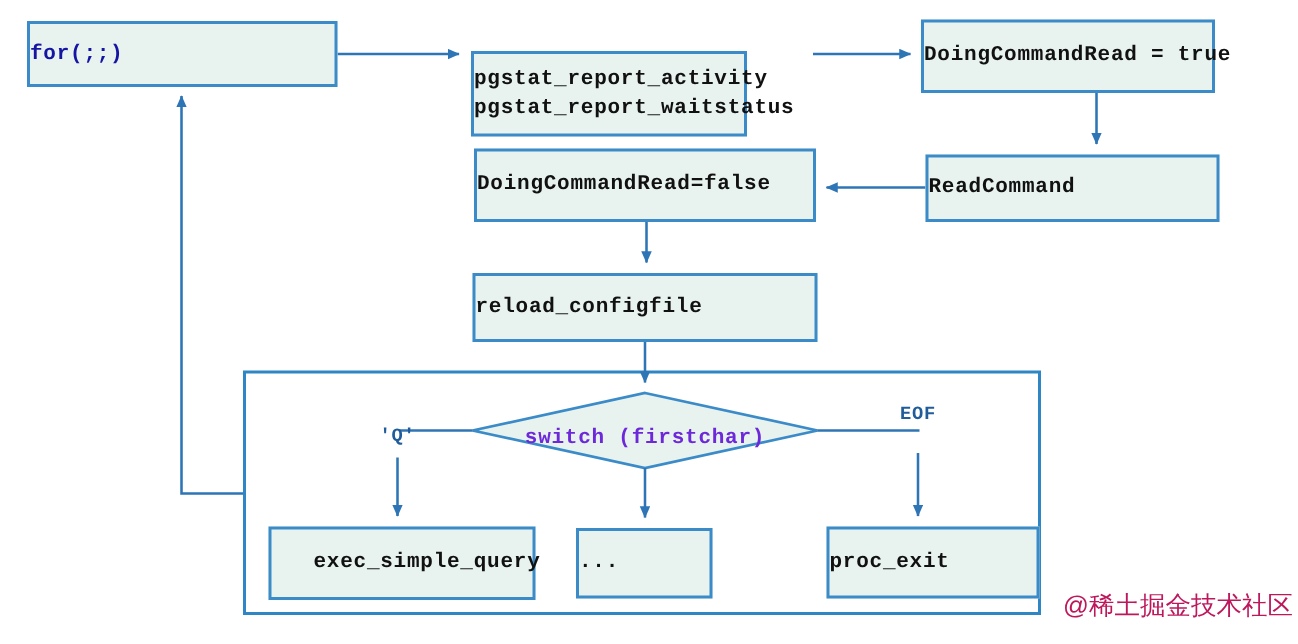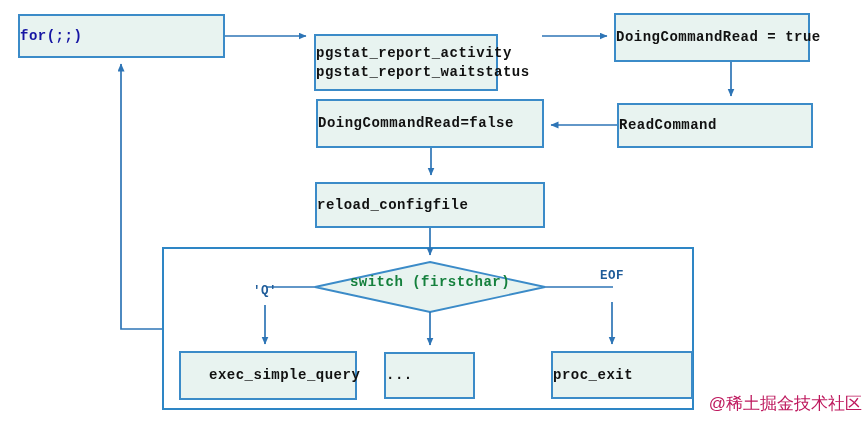--- a/index.html
+++ b/index.html
@@ -15,22 +15,22 @@
   .node{
     position:absolute;z-index:3;box-sizing:border-box;
     background:#e8f3f0;border:2px solid #3b8bc8;
     display:flex;align-items:flex-start;justify-content:center;flex-direction:column;
     font-weight:bold;font-size:14px;color:#111111;letter-spacing:0.5px;
   }
   .node .ln{line-height:19px;white-space:nowrap;}
   .for-text{color:#1515a3;}
   .diamond-label{
     position:absolute;z-index:3;left:320px;top:274px;width:220px;height:26px;
-    display:flex;align-items:flex-start;justify-content:center;
-    font-weight:bold;font-size:14px;color:#15803d;letter-spacing:0.5px;white-space:nowrap;
+    display:flex;align-items:flex-end;justify-content:center;
+    font-weight:bold;font-size:14px;color:#6d28d9;letter-spacing:0.5px;white-space:nowrap;
   }
   .case-label{
     position:absolute;z-index:3;width:60px;text-align:center;
     font-weight:bold;font-size:12.5px;color:#1f5c99;letter-spacing:0.5px;
   }
   .case-q{left:235px;top:284px;}
   .case-eof{left:582px;top:269px;}
   .watermark{
     position:absolute;z-index:4;left:678px;top:392px;width:184px;
     text-align:right;font-family:"Liberation Sans","DejaVu Sans",sans-serif;

